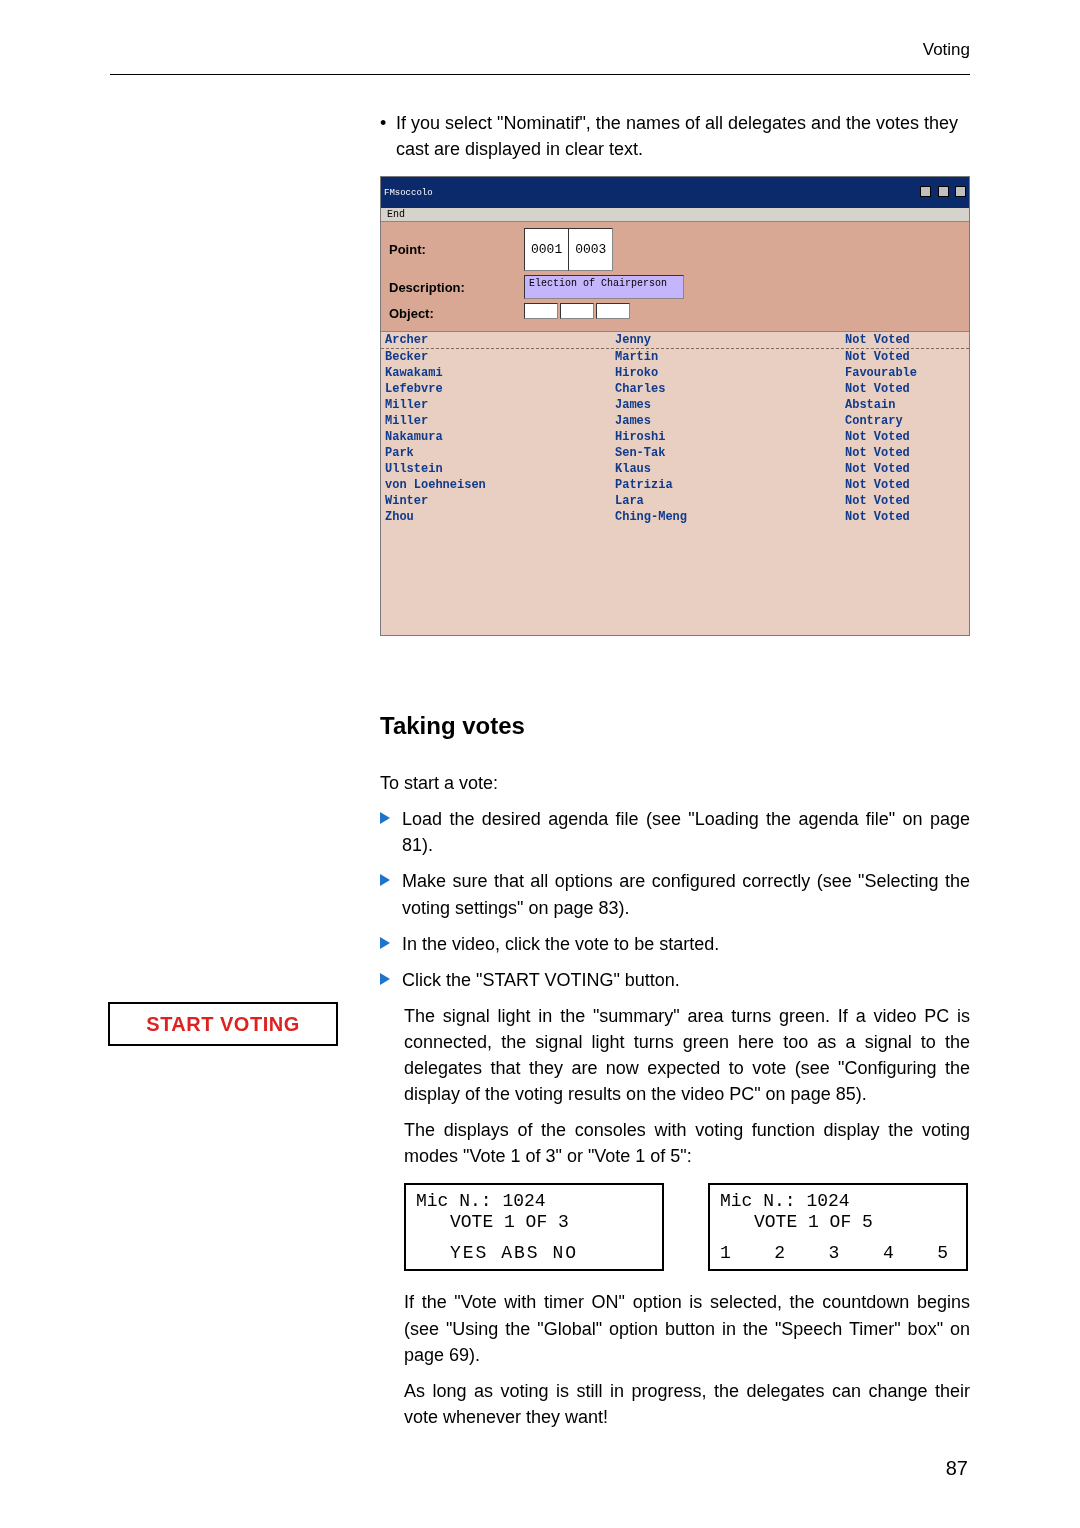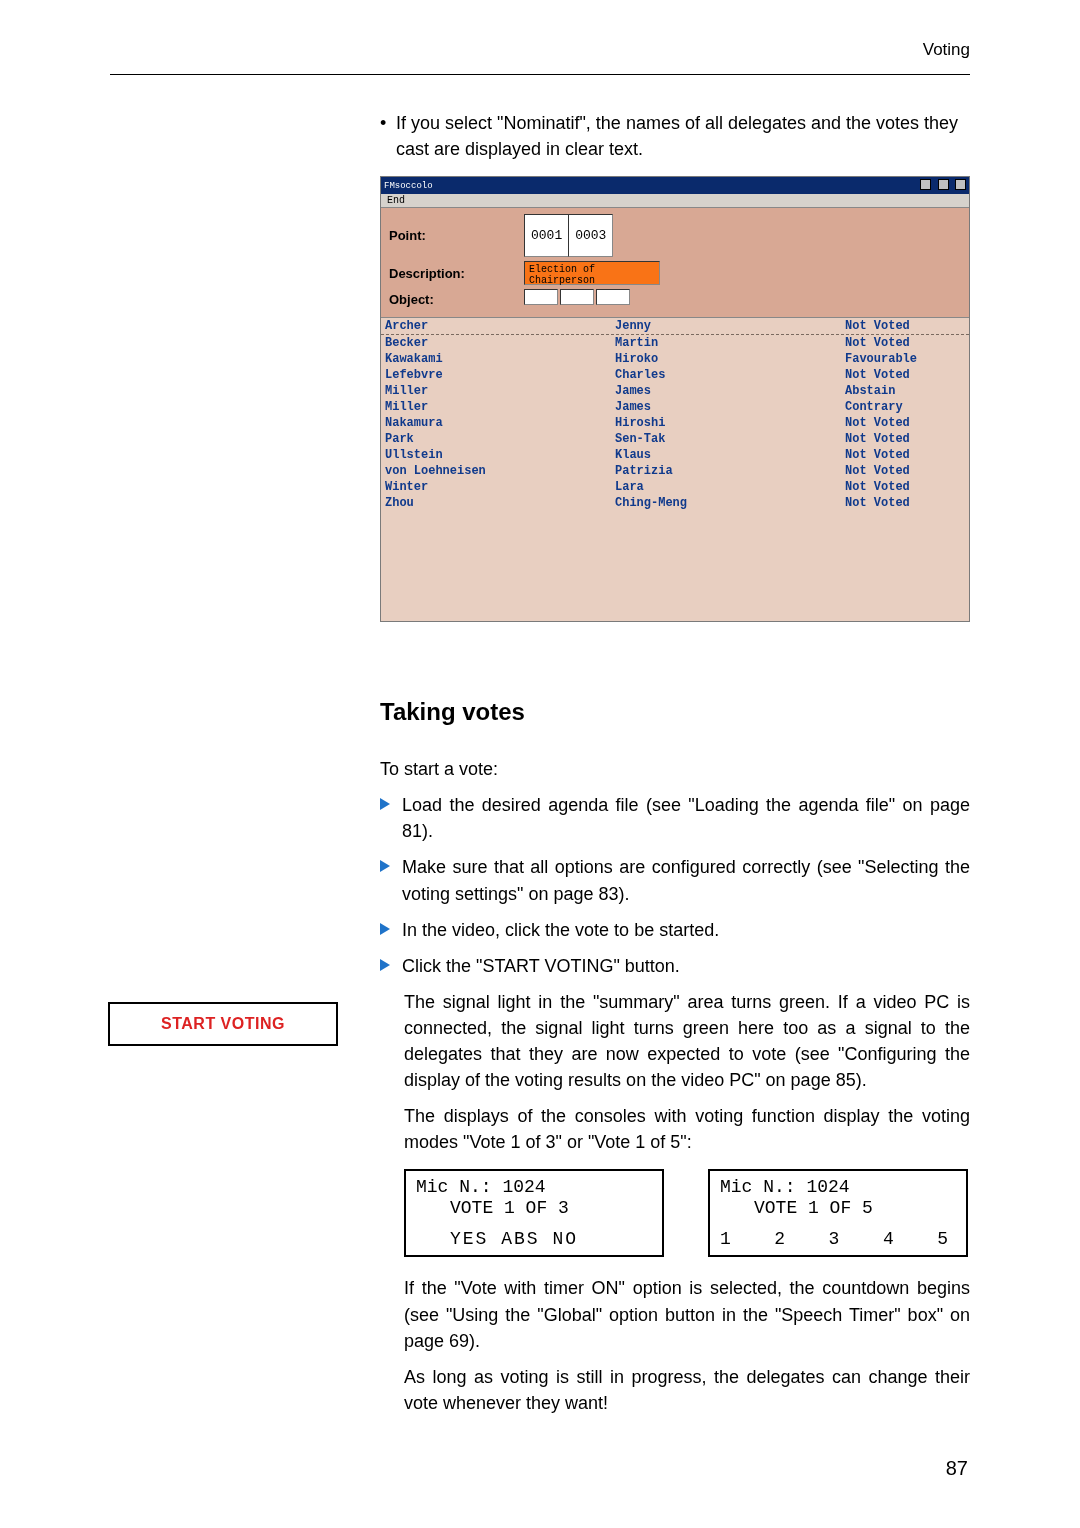--- a/index.html
+++ b/index.html
@@ -50,21 +50,21 @@
   
   .win {
     margin-top: 14px;
     width: 590px;
     border: 1px solid #7a7a7a;
     background: #d8a894;
     font-family: "Courier New", monospace;
     font-size: 12px;
   }
   .titlebar {
-    height: 17px;
+    height: 31px;
     background: linear-gradient(#0a2a6c,#0a2a6c);
     display: flex;
     justify-content: space-between;
     align-items: center;
     padding: 4px 3px;
     color: #fff;
     font-size: 9px;
     gap: 28px;
   }
   .titlebar .btns span {
@@ -78,21 +78,21 @@
   .form-area {
     background:#d8a894; padding:6px 8px 4px 8px;
   }
   .form-row { display:flex; align-items:center; margin-bottom:4px; }
   .form-label {
     width:135px; text-align:left; padding-right:10px;
     font-weight:bold; color:#000; font-family: Arial, sans-serif;
     font-size:13px;
   }
   .pt-box { display:inline-block; background:#fff; border:1px inset #888; padding:13px 6px; font-family:"Courier New",monospace; font-size:13px; }
-  .desc-box { background:#f97316; border:1px inset #888; padding:2px 4px; font-size:10px; width:136px; height:24px; font-family:"Courier New",monospace;}
+  .desc-box { background:#c4b5fd; border:1px inset #888; padding:2px 4px; font-size:10px; width:160px; height:24px; font-family:"Courier New",monospace;}
   .obj-boxes span { display:inline-block; width:34px; height:16px; background:#fff; border:1px inset #888; margin-right:2px; }
   .grid {
     background:#e8cfc1;
     border-top:1px solid #888;
     padding:0;
   }
   .grid-row { display:flex; font-size:12px; line-height:16px; }
   .cell { padding:0 4px; font-family:"Courier New",monospace; color:#103a8c; font-weight:bold; }
   .c1 { flex:0 0 230px; }
   .c2 { flex:0 0 230px; }
@@ -115,21 +115,21 @@
   .start-btn {
     position:absolute;
     left:108px;
     top:1002px;
     width:230px;
     height:44px;
     border:2px solid #000;
     background:#fff;
     color:#d22;
     font-weight:bold;
-    font-size:16px;
+    font-size:20px;
     display:flex; align-items:center; justify-content:center;
     letter-spacing:0.5px;
   }
 
   
   .lcd-row { display:flex; gap:40px; margin:14px 0 18px 0; }
   .lcd {
     border:2px solid #000;
     width:260px;
     padding:6px 10px 6px 10px;

